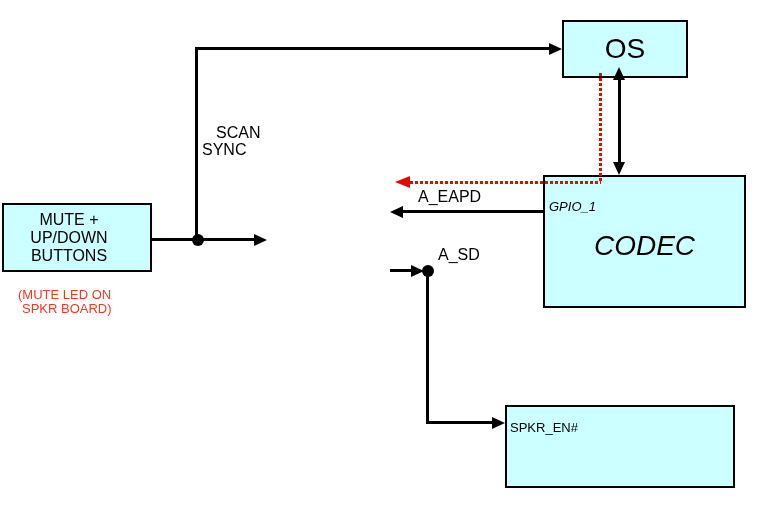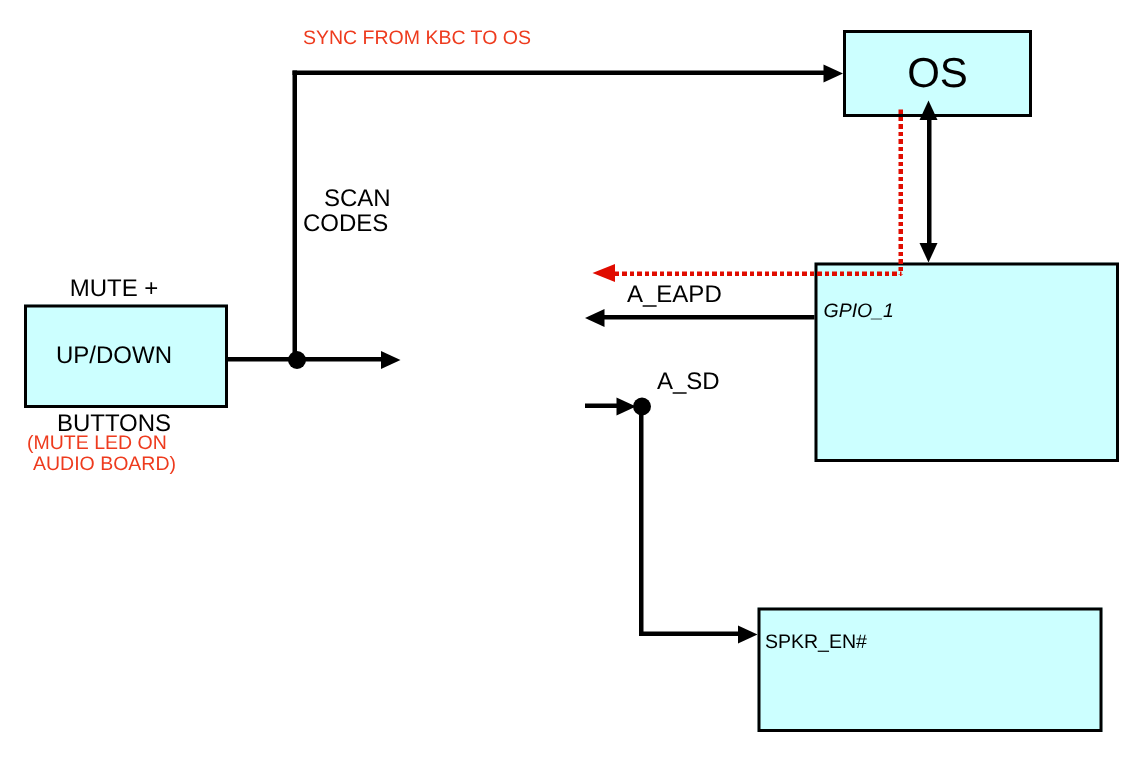--- a/index.html
+++ b/index.html
@@ -35,33 +35,34 @@
   .box-kbc{padding-top:3px;}
   .box-os{justify-content:center;}
   .box-codec{padding-top:53px;font-style:italic;}
   .box-spkr{padding-top:36px;}
 </style>
 </head>
 <body>
 
 <div class="stage">
 
-  <div class="box box-mute" style="left:16px;top:203px;width:136px;height:69px;gap:27px;">
+  <div class="box box-mute" style="left:2px;top:203px;width:150px;height:69px;">
     <span>MUTE +</span>
     <span>UP/DOWN</span>
     <span>BUTTONS</span>
   </div>
 
 
   <div class="box box-os" style="left:562px;top:20px;width:126px;height:58px;">
     <span class="title">OS</span>
   </div>
 
   <div class="box box-codec" style="left:543px;top:175px;width:203px;height:133px;">
     <span class="pin" style="left:4px;top:22px;">GPIO_1</span>
+    <span class="title">CODEC</span>
   </div>
 
   <div class="box box-spkr" style="left:505px;top:405px;width:230px;height:83px;">
     <span class="pin" style="left:3px;top:13px;">SPKR_EN#</span>
   </div>
 
   <div class="hline" style="left:152px;top:238px;width:104px;"></div>
   <div class="ah ah-right" style="left:254px;top:234px;"></div>
   <div class="dot" style="left:192px;top:234px;"></div>
 
@@ -80,26 +81,25 @@
   <div class="ah ah-right" style="left:411px;top:265px;"></div>
   <div class="dot" style="left:422px;top:265px;"></div>
   <div class="vline" style="left:426px;top:271px;height:151px;"></div>
   <div class="hline" style="left:426px;top:421px;width:66px;"></div>
   <div class="ah ah-right" style="left:492px;top:417px;"></div>
 
   <div class="rdash-v" style="left:599px;top:73px;height:110px;"></div>
   <div class="rdash-h" style="left:410px;top:181px;width:191px;"></div>
   <div class="ah ah-red-left" style="left:395px;top:176px;"></div>
 
-  <div class="lbl-red" style="left:202px;top:17px;">SYNC FROM KBC TO OS</div>
 
 
   <div class="lbl-red" style="left:18px;top:287px;">(MUTE LED ON</div>
-  <div class="lbl-red" style="left:22px;top:301px;">AUDIO BOARD)</div>
+  <div class="lbl-red" style="left:22px;top:301px;">SPKR BOARD)</div>
 
   <div class="lbl" style="left:216px;top:124px;">SCAN</div>
-  <div class="lbl" style="left:202px;top:141px;">CODES</div>
+  <div class="lbl" style="left:202px;top:141px;">SYNC</div>
 
   <div class="lbl" style="left:418px;top:188px;">A_EAPD</div>
 
   <div class="lbl" style="left:438px;top:246px;">A_SD</div>
 
 </div>
 
 </body></html>

